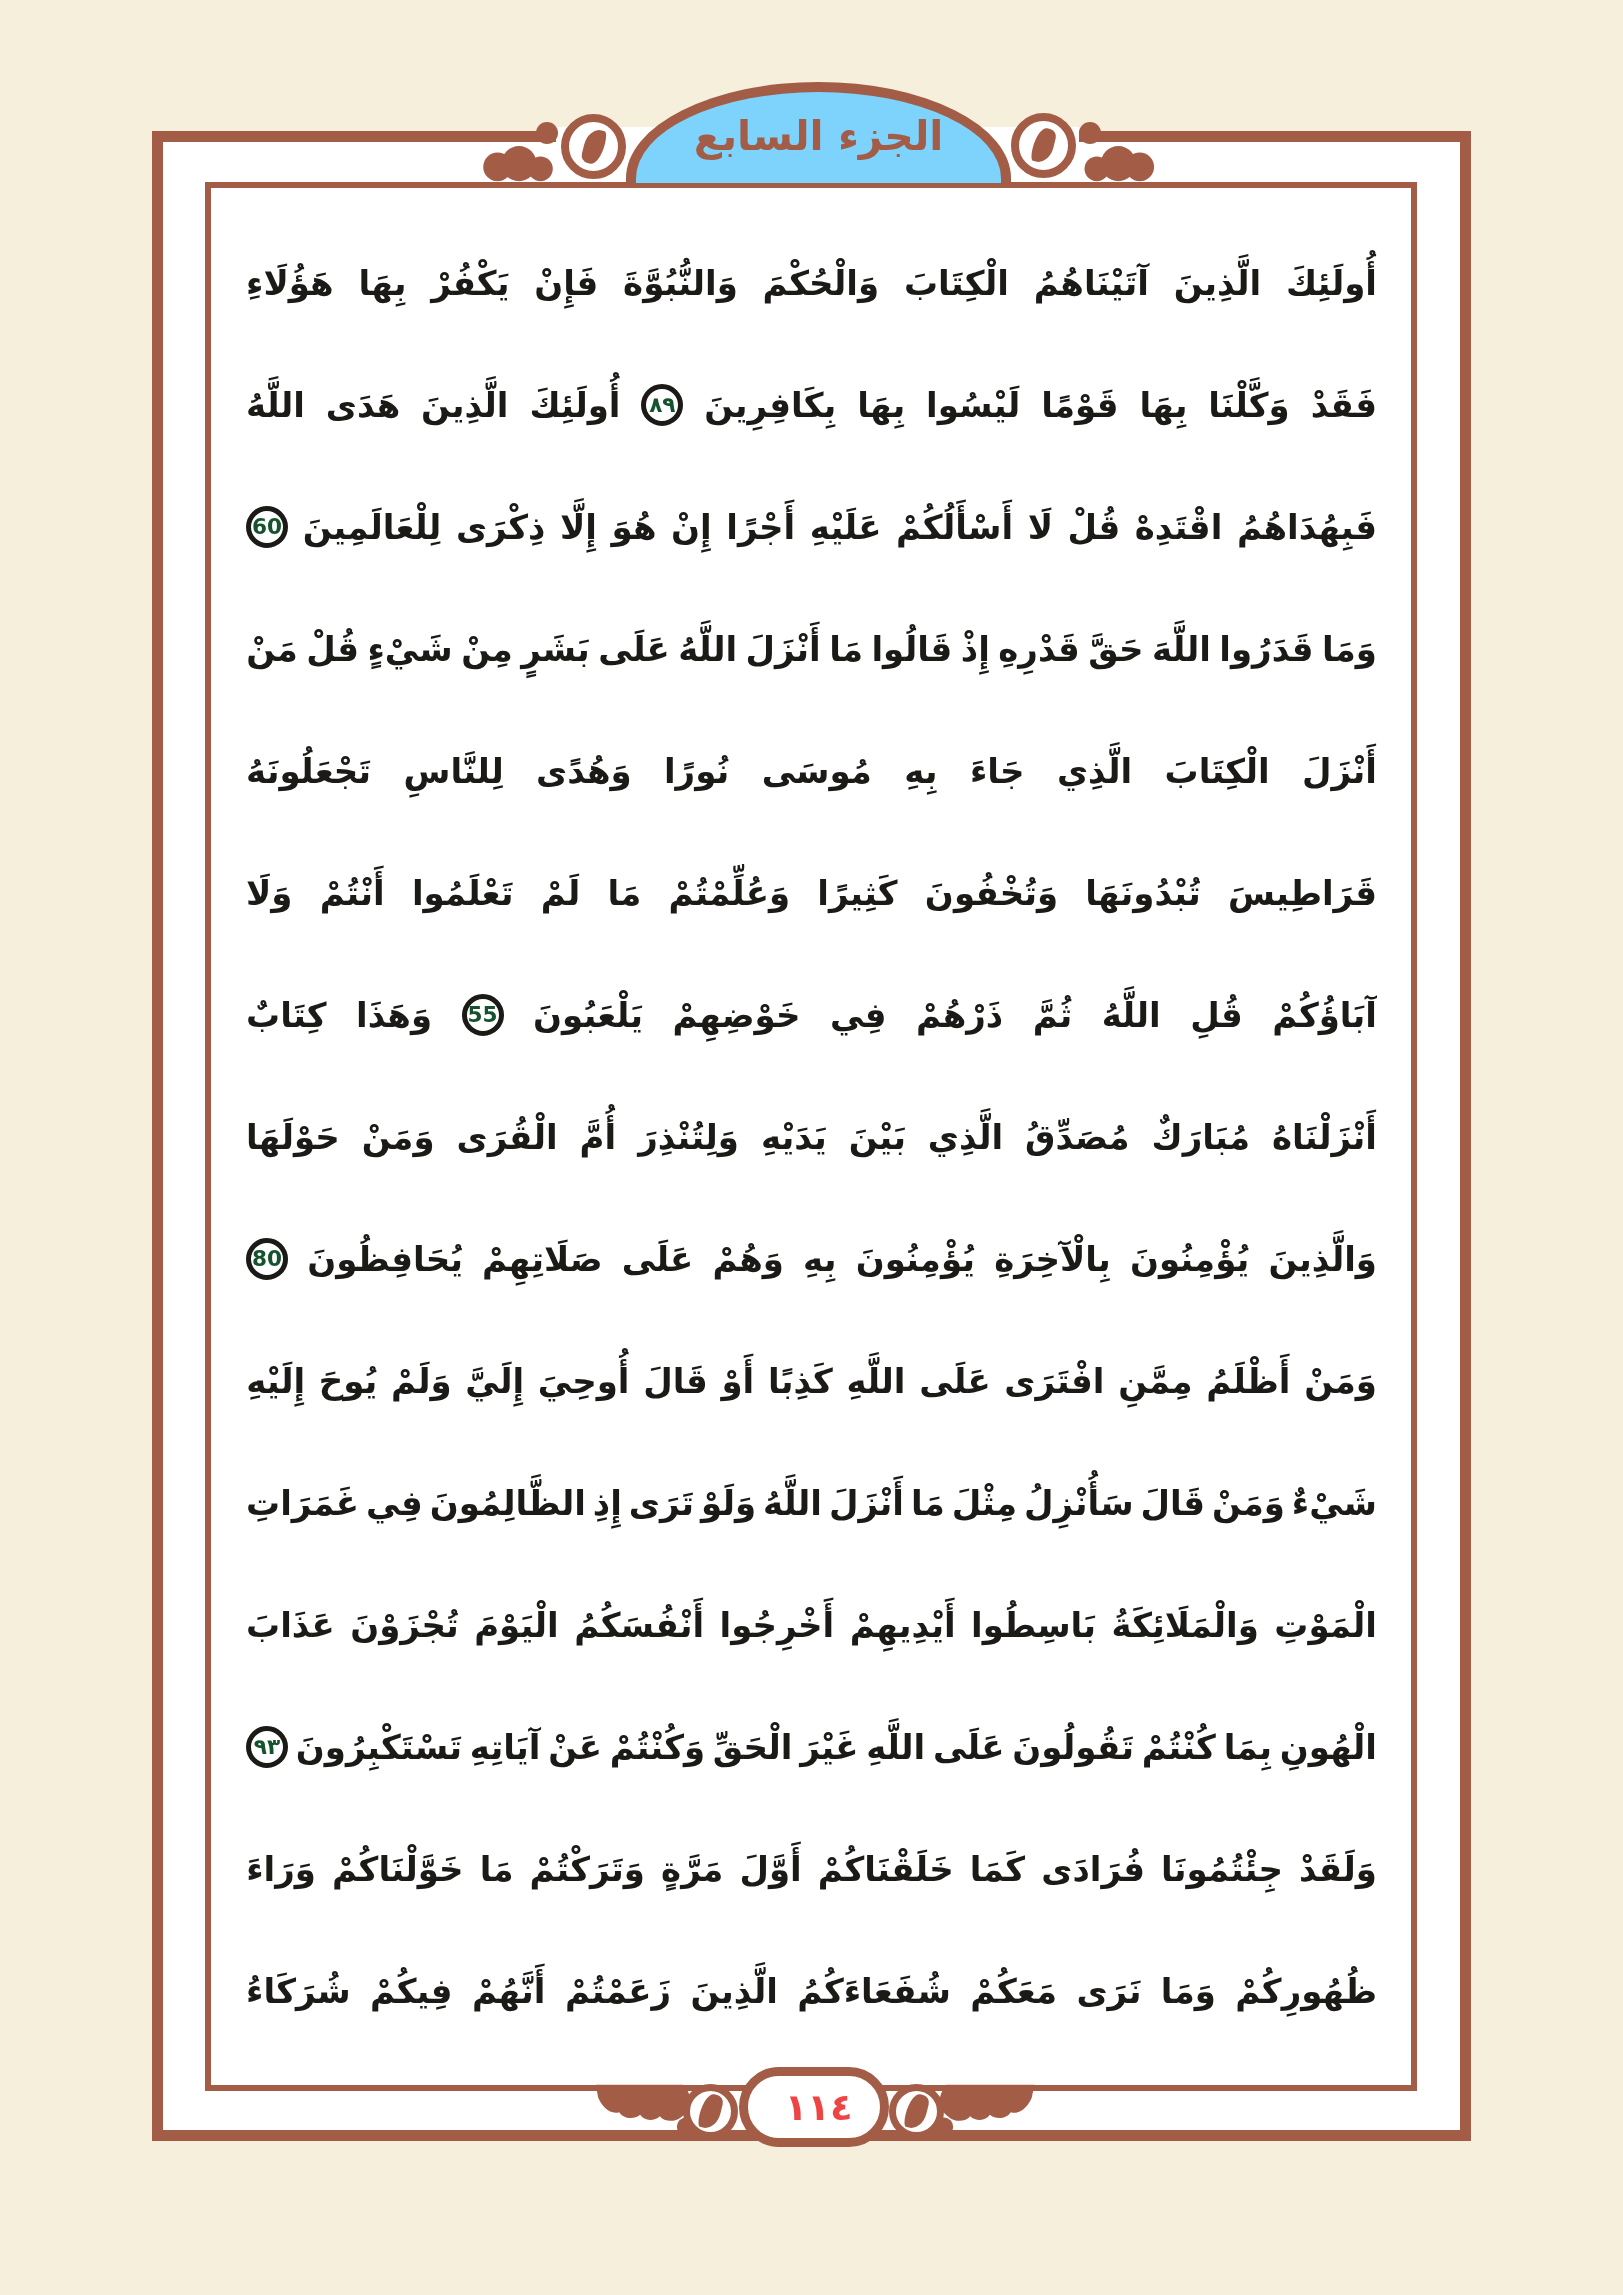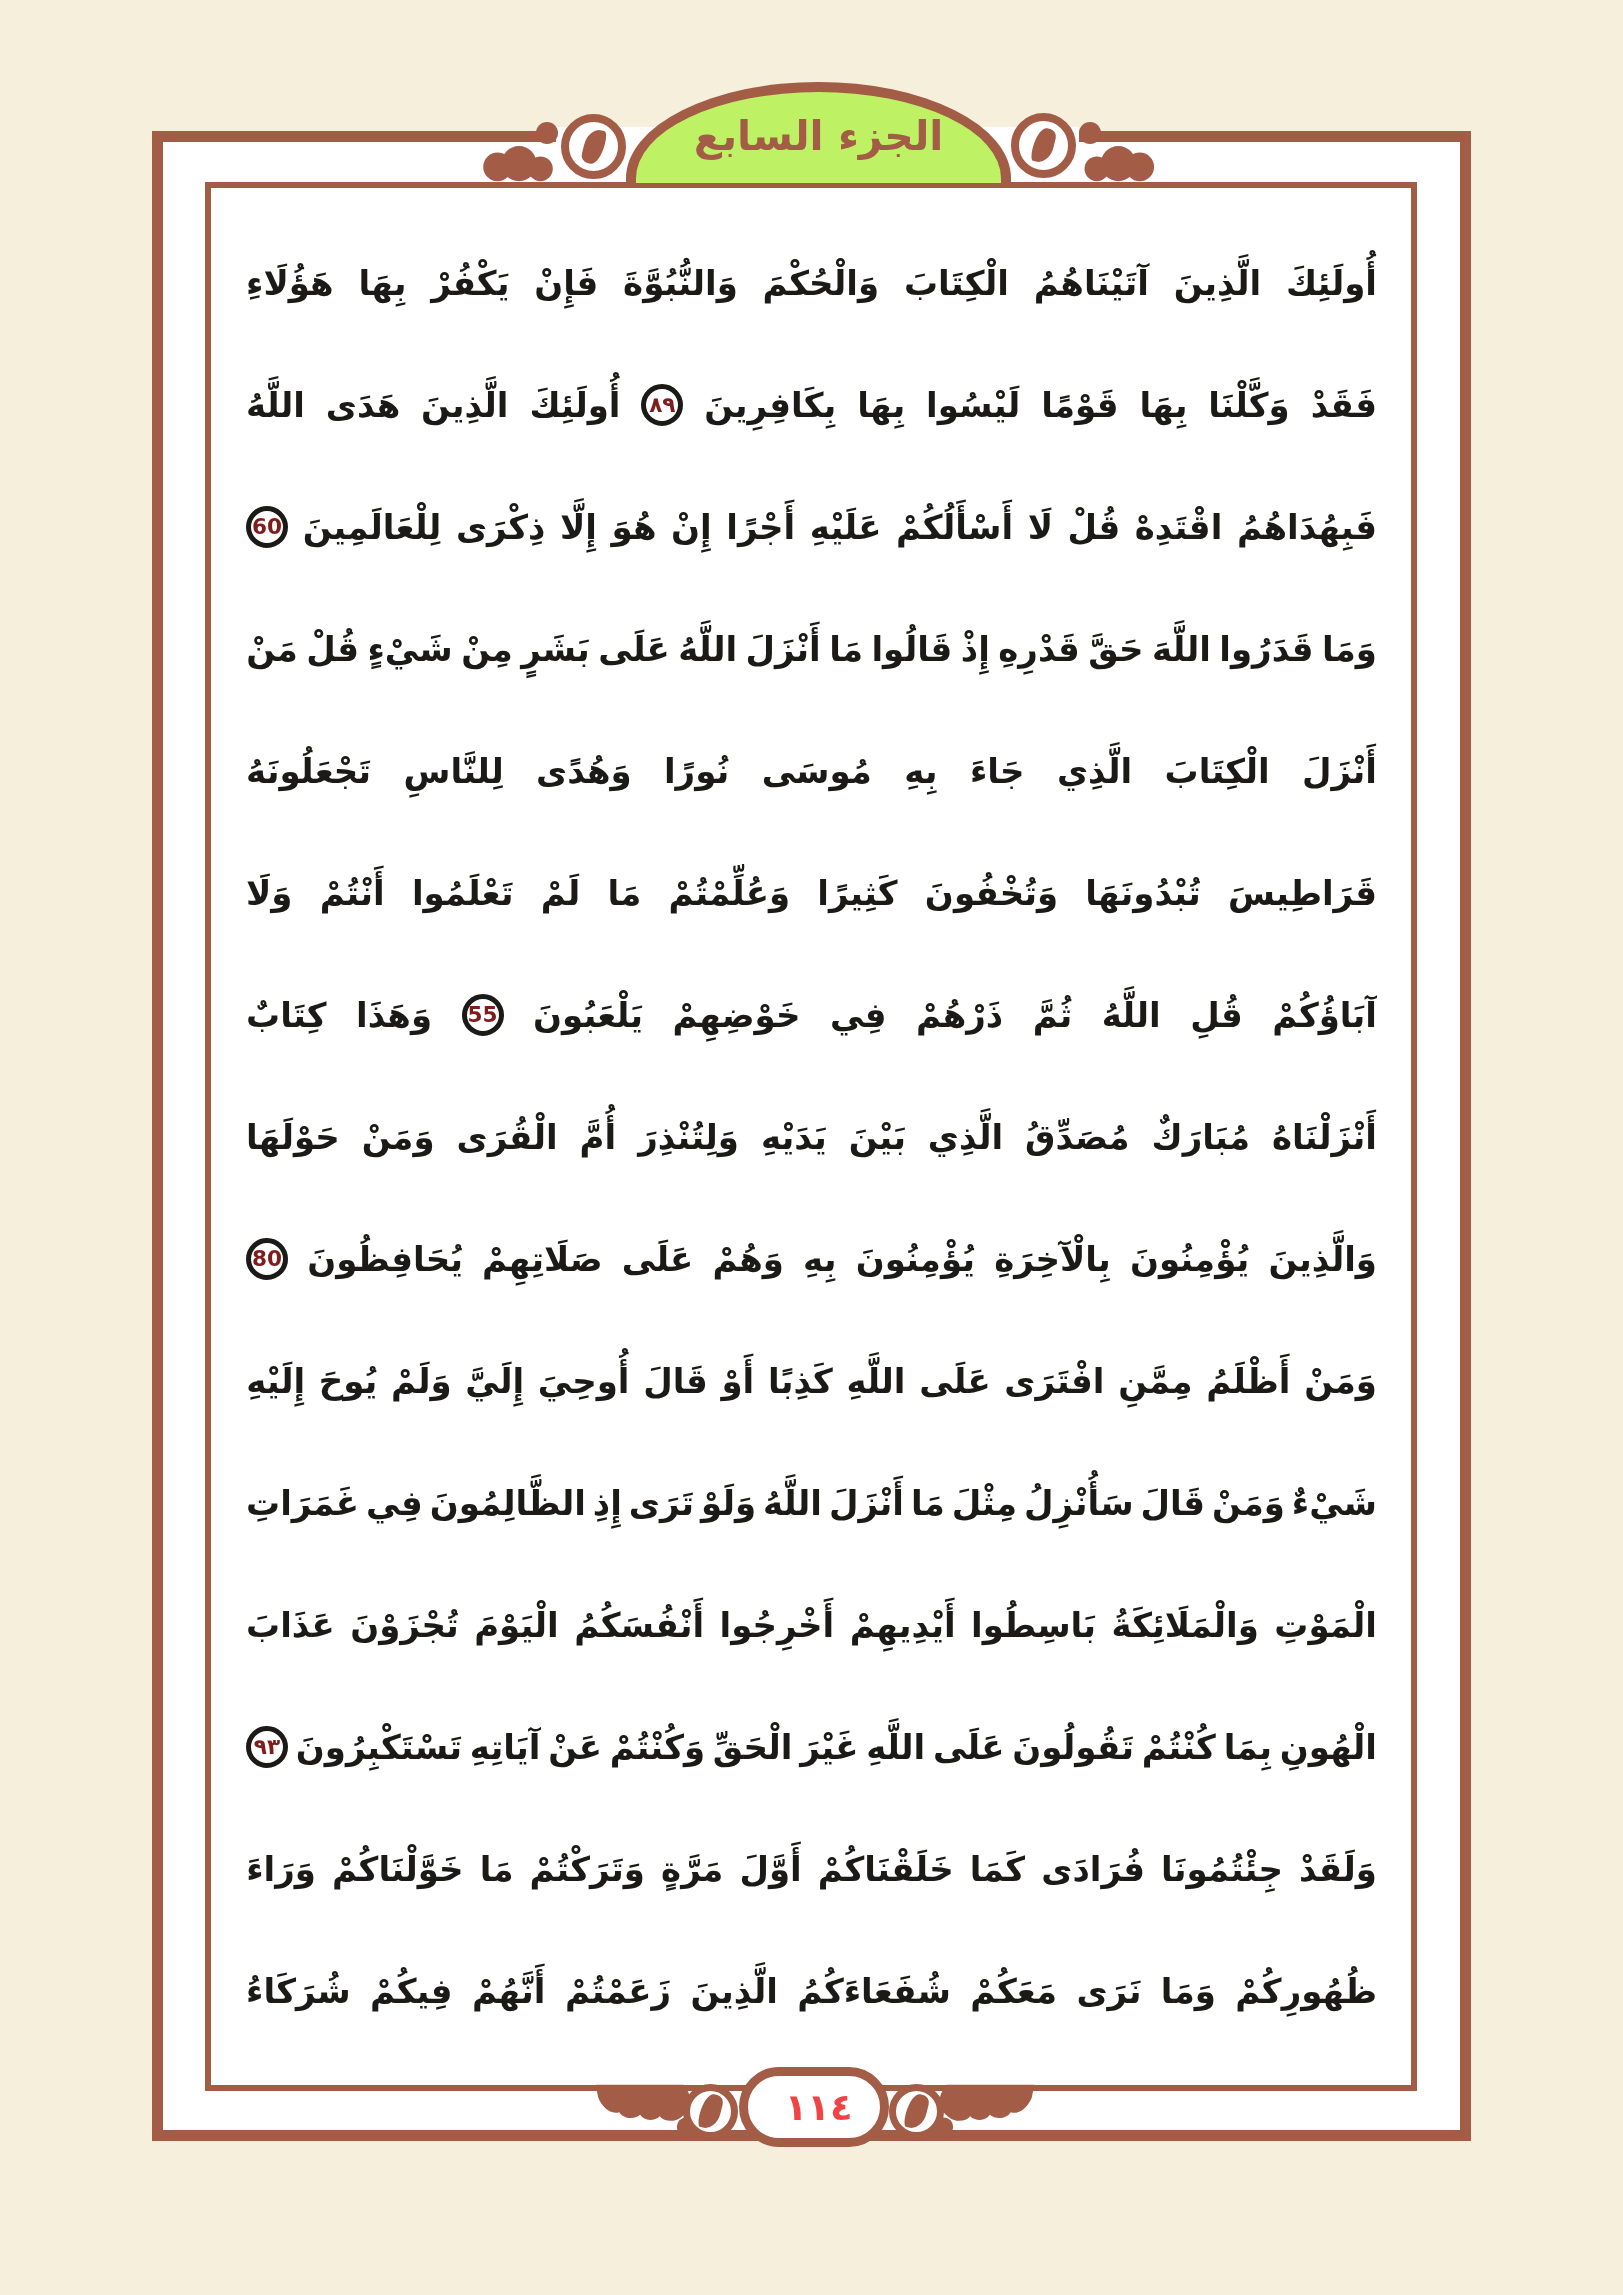--- a/index.html
+++ b/index.html
@@ -22,21 +22,21 @@
     box-sizing:border-box;border:6.5px solid #A35C46;background:#FFFFFF;
   }
   .header-erase{
     position:absolute;left:556px;top:127px;width:523px;height:19.6px;
     background:#FFFFFF;z-index:2;
   }
 
   
   .dome{
     position:absolute;left:626px;top:82px;width:385px;height:101px;
-    box-sizing:border-box;background:#bef264;
+    box-sizing:border-box;background:#7dd3fc;
     border:10.5px solid #A35C46;border-bottom:none;
     border-radius:196px 196px 0 0 / 98px 98px 0 0;
     z-index:3;display:flex;align-items:center;justify-content:center;
   }
   .juz-title{
     color:#A35C46;font-size:41px;font-weight:bold;line-height:1;
     padding-bottom:2.6px;letter-spacing:1.3px;
   }
   .orn-ring{
     position:absolute;box-sizing:border-box;background:#FFFFFF;
@@ -83,21 +83,21 @@
   .mushaf-line{
     height:122px;display:flex;justify-content:space-between;align-items:center;
     direction:rtl;overflow:hidden;
     font-size:34px;font-weight:bold;color:#1B1A17;
   }
   .word{white-space:nowrap;}
   .ayah-marker{
     display:inline-flex;align-items:center;justify-content:center;
     width:42px;height:42px;box-sizing:border-box;flex:0 0 42px;
     border:5.2px solid #1B1A17;border-radius:50%;background:#FFFFFF;
-    font-size:21.6px;font-weight:bold;color:#7f1d1d;line-height:1;
+    font-size:21.6px;font-weight:bold;color:#14532d;line-height:1;
   }
 </style>
 </head>
 <body>
 
 <div class="page">
 
   <div class="outer-frame"></div>
   <div class="header-erase"></div>
   <div class="inner-frame"></div>

